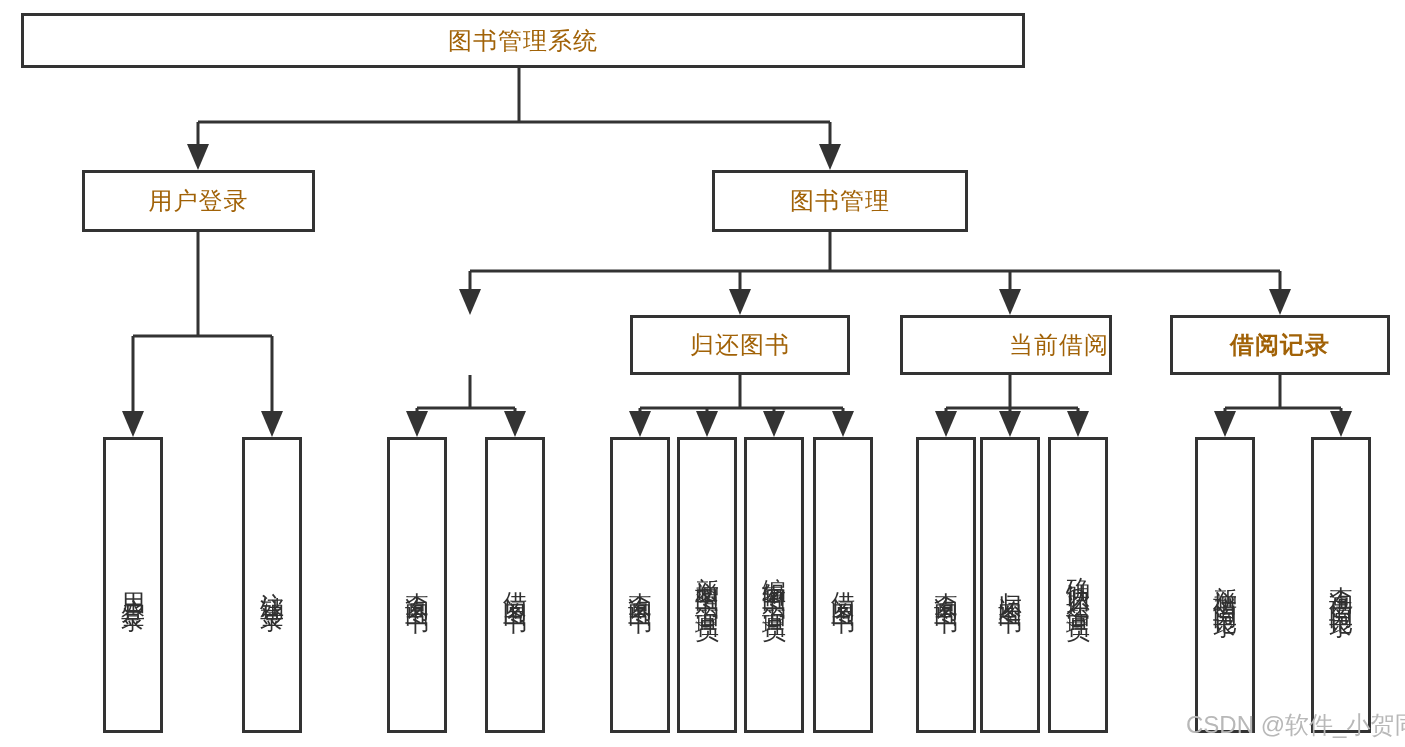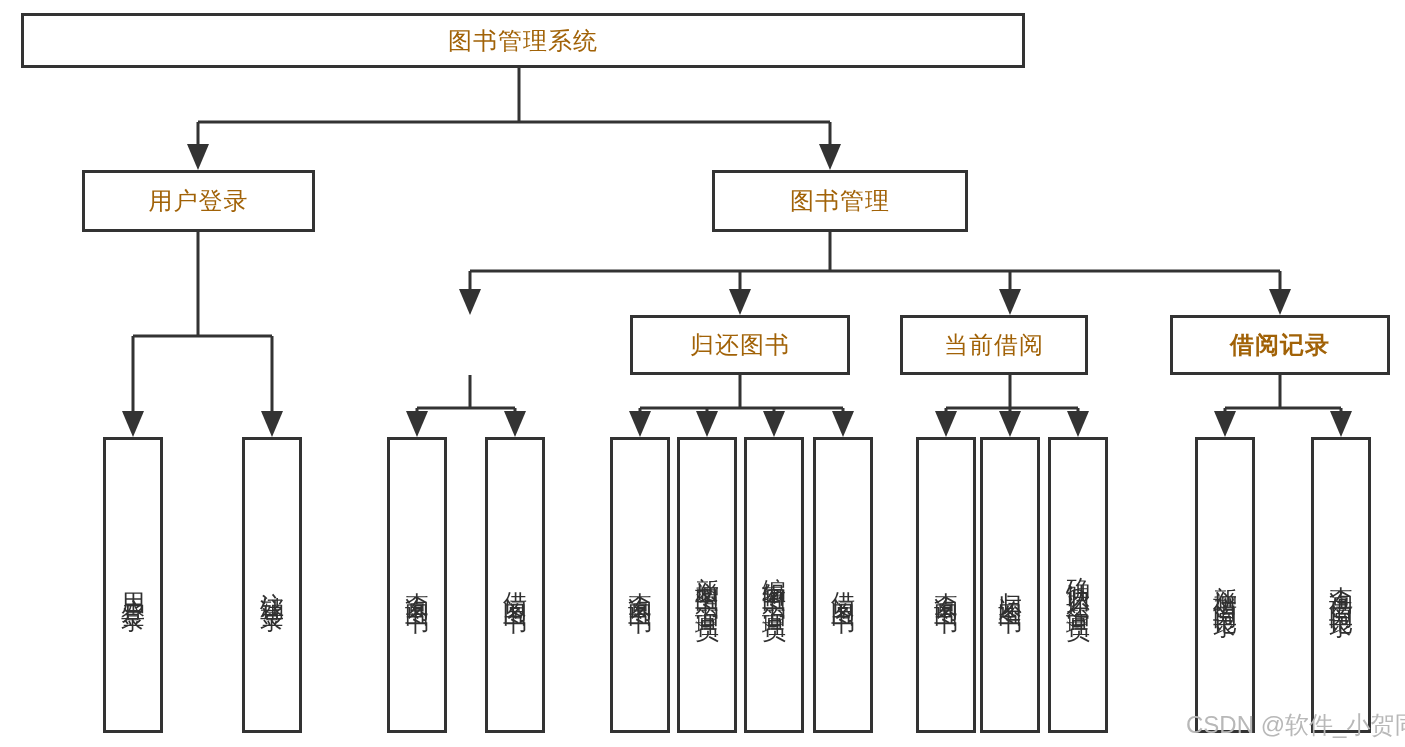--- a/index.html
+++ b/index.html
@@ -111,21 +111,21 @@
   <div class="hbox" style="left:82px; top:170px; width:233px; height:62px;">
     <span>用户登录</span>
   </div>
   <div class="hbox" style="left:712px; top:170px; width:256px; height:62px;">
     <span>图书管理</span>
   </div>
 
   <div class="hbox" style="left:630px; top:315px; width:220px; height:60px;">
     <span>归还图书</span>
   </div>
-  <div class="hbox" style="left:900px; top:315px; width:188px; height:60px;">
+  <div class="hbox" style="left:900px; top:315px; width:212px; height:60px;justify-content:flex-end;">
     <span>当前借阅</span>
   </div>
   <div class="hbox" style="left:1170px; top:315px; width:220px; height:60px;font-weight:bold;">
     <span>借阅记录</span>
   </div>
 
   <div class="vbox" style="left:103px;">
     <span class="vtext">用户登录</span>
   </div>
   <div class="vbox" style="left:242px;">

